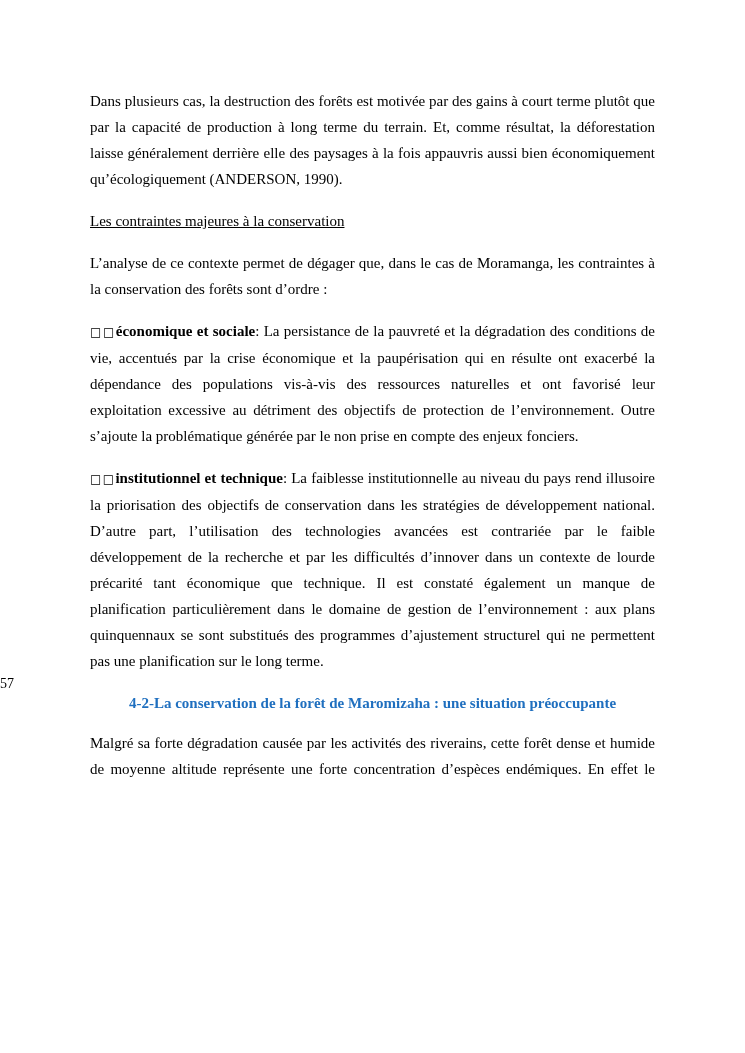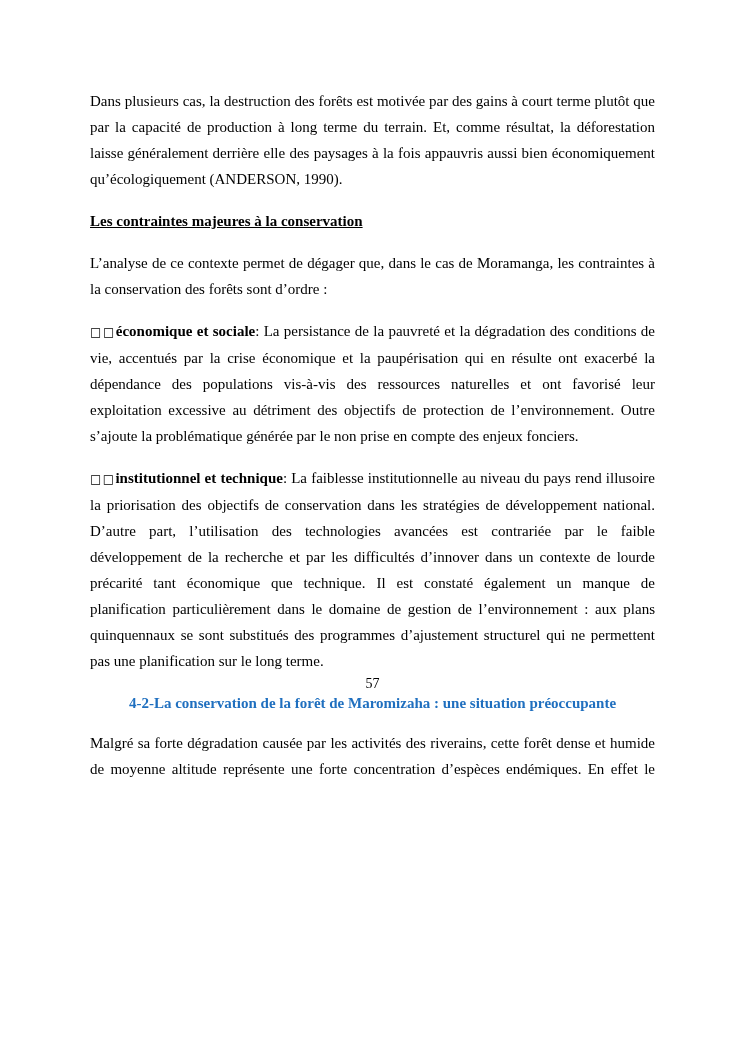--- a/index.html
+++ b/index.html
@@ -25,21 +25,21 @@
   }
   .body-text {
     font-size: 15px;
     line-height: 26px;
     text-align: justify;
     margin: 0 0 16px 0;
   }
   .heading-underlined {
     font-size: 15px;
     line-height: 26px;
-    font-weight: bold;
+    font-weight: normal;
     text-decoration: underline;
     margin: 0 0 16px 0;
   }
   .heading-section {
     font-size: 15px;
     line-height: 26px;
     font-weight: bold;
     color: #1f6fbf;
     text-align: center;
     margin: 12px 0 14px 0;
@@ -50,21 +50,20 @@
     letter-spacing: 1px;
   }
   .bullet-lead {
     font-weight: bold;
   }
   .page-number {
     position: absolute;
     bottom: 88px;
     left: 0;
     right: 0;
-    text-align: center;
     font-size: 14px;
     line-height: 18px;
   }
 </style>
 </head>
 <body>
 
 <div class="page">
   <div class="content">
 

